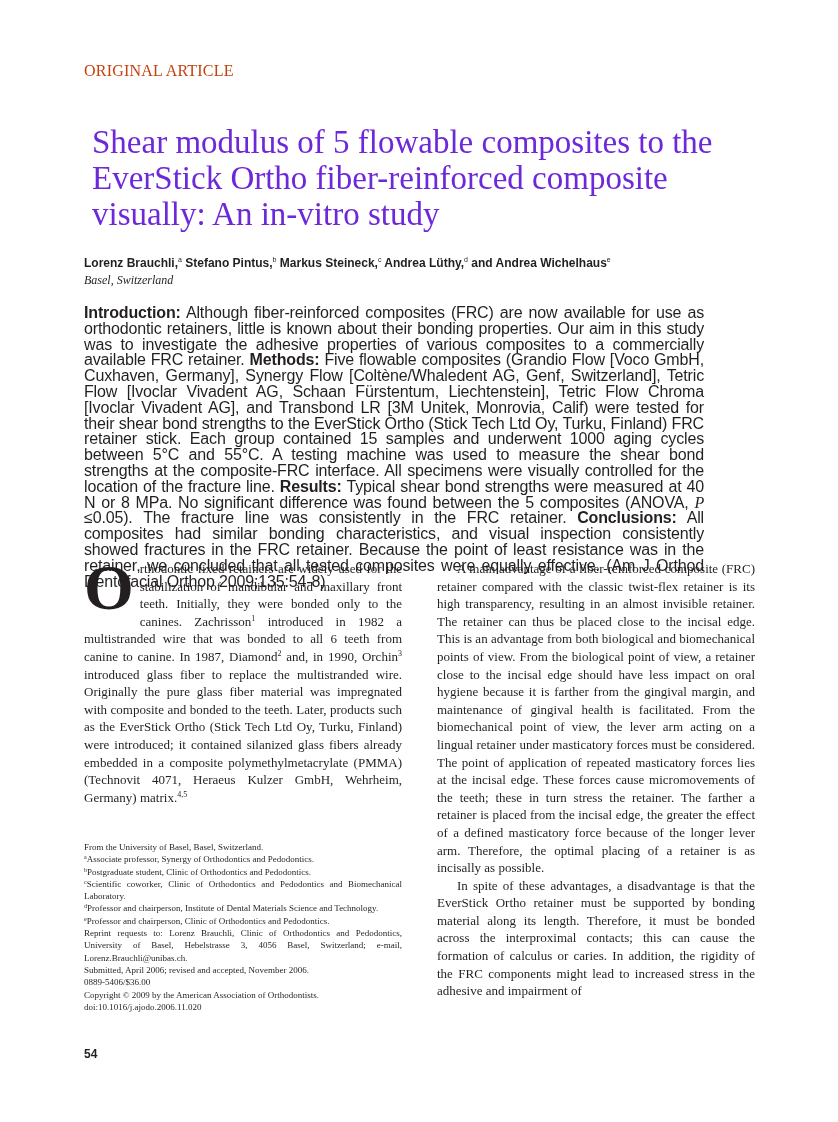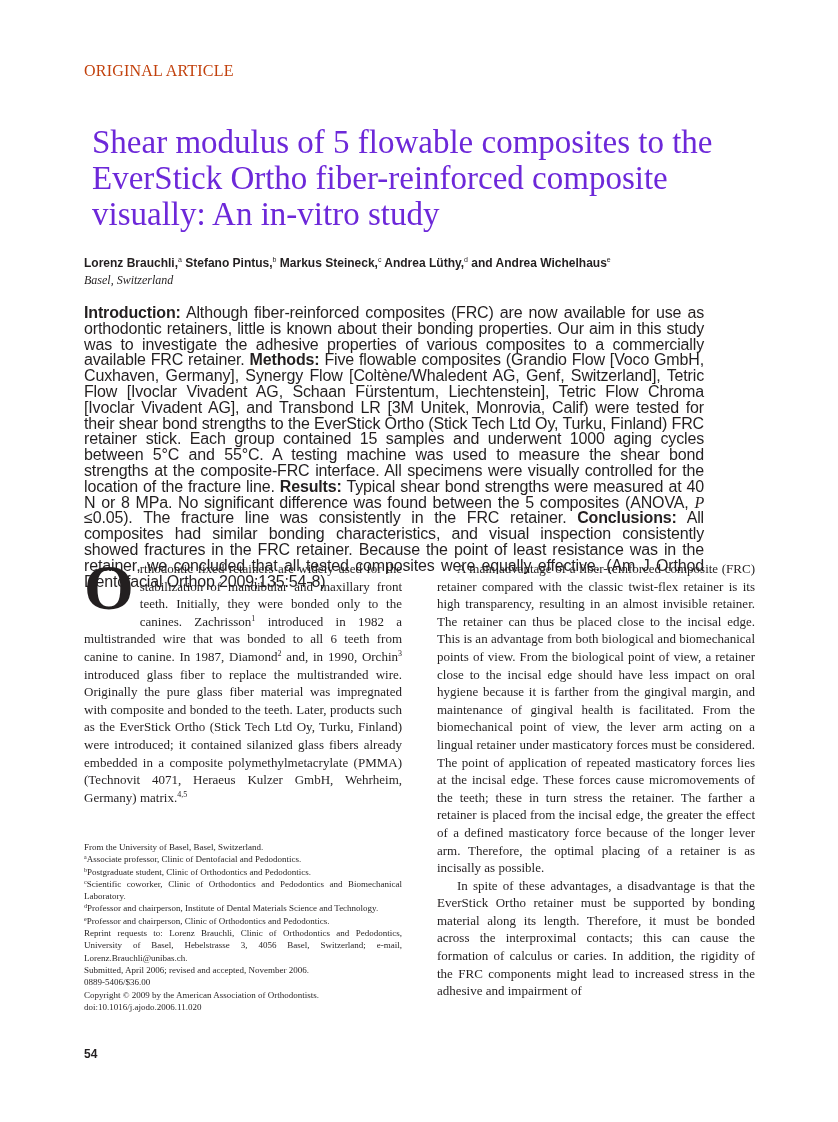--- a/index.html
+++ b/index.html
@@ -49,21 +49,21 @@
 <div class="abs abstract">
   <b>Introduction:</b><span> Although fiber-reinforced composites (FRC) are now available for use as orthodontic retainers, little is known about their bonding properties. Our aim in this study was to investigate the adhesive properties of various composites to a commercially available FRC retainer. </span><b>Methods:</b><span> Five flowable composites (Grandio Flow [Voco GmbH, Cuxhaven, Germany], Synergy Flow [Coltène/Whaledent AG, Genf, Switzerland], Tetric Flow [Ivoclar Vivadent AG, Schaan Fürstentum, Liechtenstein], Tetric Flow Chroma [Ivoclar Vivadent AG], and Transbond LR [3M Unitek, Monrovia, Calif) were tested for their shear bond strengths to the EverStick Ortho (Stick Tech Ltd Oy, Turku, Finland) FRC retainer stick. Each group contained 15 samples and underwent 1000 aging cycles between 5°C and 55°C. A testing machine was used to measure the shear bond strengths at the composite-FRC interface. All specimens were visually controlled for the location of the fracture line. </span><b>Results:</b><span> Typical shear bond strengths were measured at 40 N or 8 MPa. No significant difference was found between the 5 composites (ANOVA, </span><i>P</i><span> ≤0.05). The fracture line was consistently in the FRC retainer. </span><b>Conclusions:</b><span> All composites had similar bonding characteristics, and visual inspection consistently showed fractures in the FRC retainer. Because the point of least resistance was in the retainer, we concluded that all tested composites were equally effective.</span><span> (Am J Orthod Dentofacial Orthop 2009;135:54-8)</span>
 </div>
 
 <div class="abs col col-left">
   <p><span class="dropcap">O</span><span>rthodontic fixed retainers are widely used for the stabilization of mandibular and maxillary front teeth. Initially, they were bonded only to the canines. Zachrisson</span><sup>1</sup><span> introduced in 1982 a multistranded wire that was bonded to all 6 teeth from canine to canine. In 1987, Diamond</span><sup>2</sup><span> and, in 1990, Orchin</span><sup>3</sup><span> introduced glass fiber to replace the multistranded wire. Originally the pure glass fiber material was impregnated with composite and bonded to the teeth. Later, products such as the EverStick Ortho (Stick Tech Ltd Oy, Turku, Finland) were introduced; it contained silanized glass fibers already embedded in a composite polymethylmetacrylate (PMMA) (Technovit 4071, Heraeus Kulzer GmbH, Wehrheim, Germany) matrix.</span><sup>4,5</sup></p>
 </div>
 
 <div class="abs footnotes">
   <div>From the University of Basel, Basel, Switzerland.</div>
-  <div><sup>a</sup><span>Associate professor, Clinic of Dentofacial and Pedodontics.</span></div>
+  <div><sup>a</sup><span>Associate professor, Synergy of Orthodontics and Pedodontics.</span></div>
   <div><sup>b</sup><span>Postgraduate student, Clinic of Orthodontics and Pedodontics.</span></div>
   <div><sup>c</sup><span>Scientific coworker, Clinic of Orthodontics and Pedodontics and Biomechanical Laboratory.</span></div>
   <div><sup>d</sup><span>Professor and chairperson, Institute of Dental Materials Science and Technology.</span></div>
   <div><sup>e</sup><span>Professor and chairperson, Clinic of Orthodontics and Pedodontics.</span></div>
   <div>Reprint requests to: Lorenz Brauchli, Clinic of Orthodontics and Pedodontics, University of Basel, Hebelstrasse 3, 4056 Basel, Switzerland; e-mail, Lorenz.Brauchli@unibas.ch.</div>
   <div>Submitted, April 2006; revised and accepted, November 2006.</div>
   <div>0889-5406/$36.00</div>
   <div>Copyright © 2009 by the American Association of Orthodontists.</div>
   <div>doi:10.1016/j.ajodo.2006.11.020</div>
 </div>

